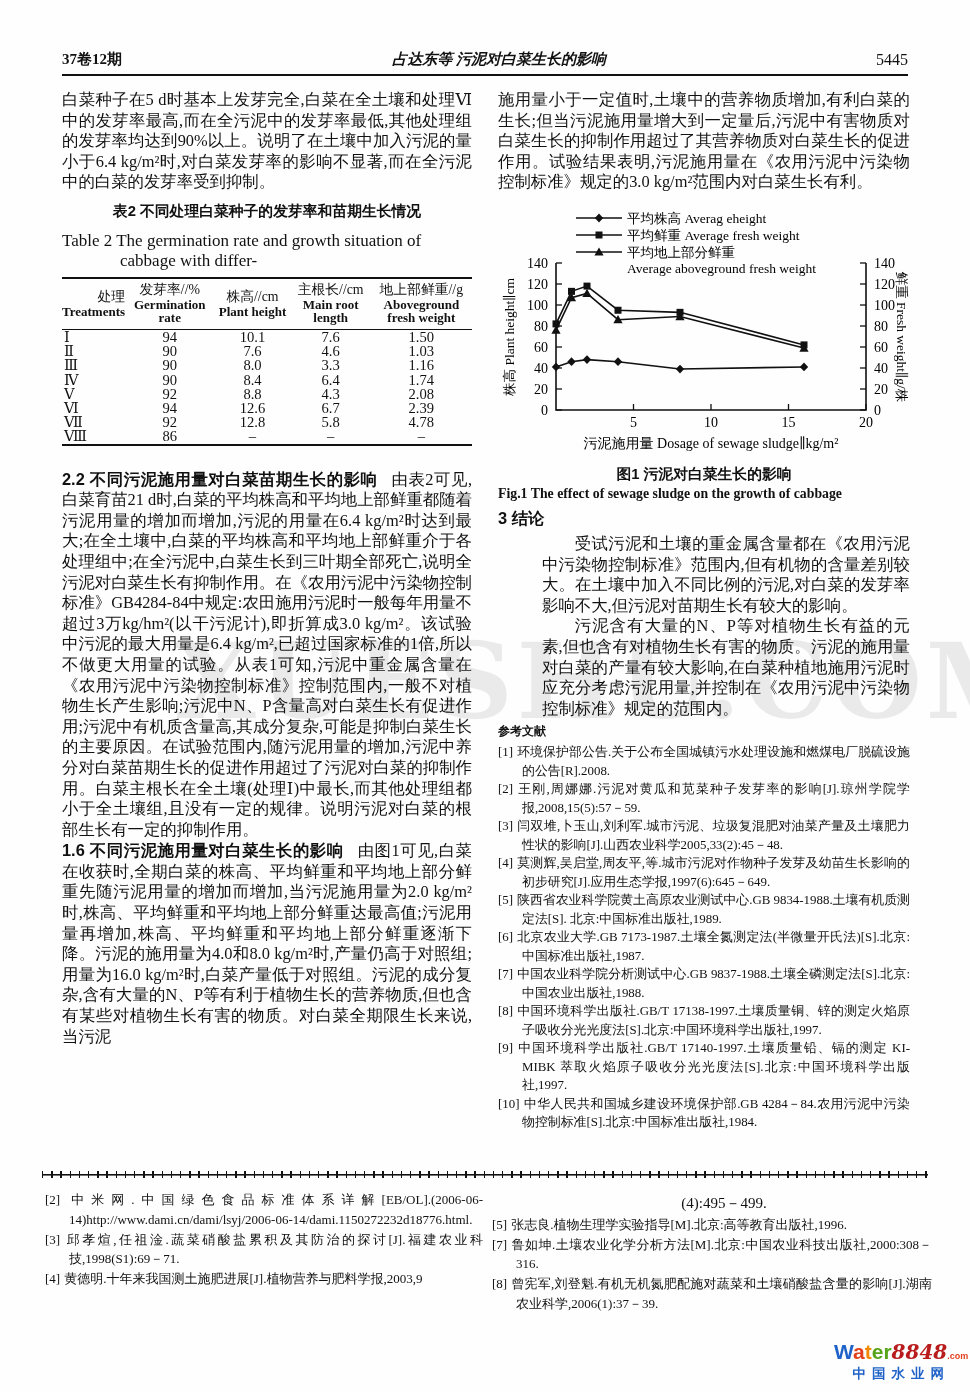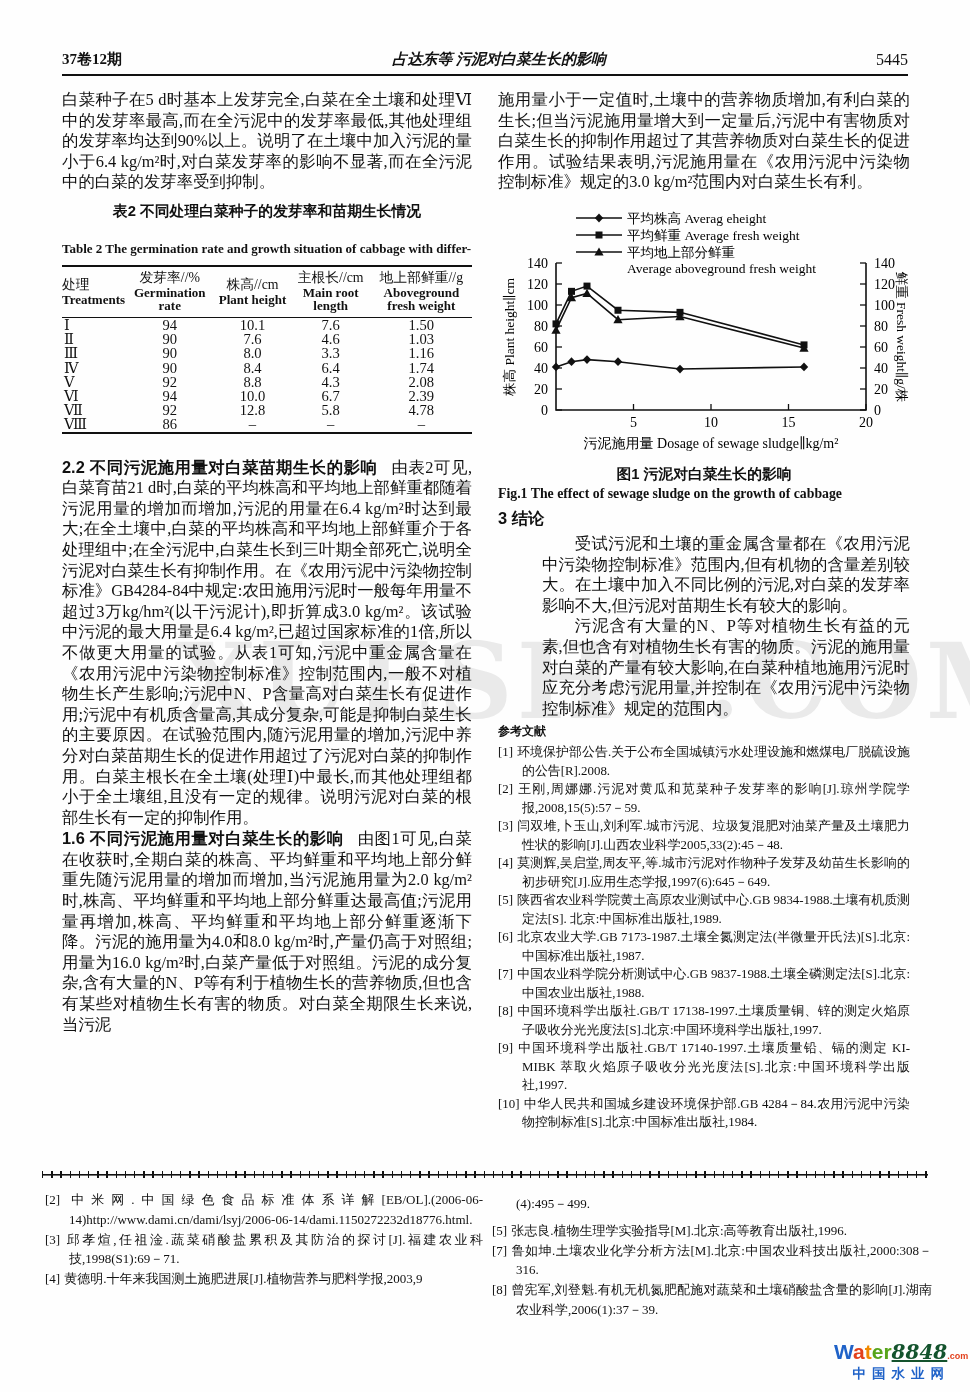--- a/index.html
+++ b/index.html
@@ -17,50 +17,50 @@
   #page-number{font-size:16px;}
   #header-rule{left:62px;top:74px;width:846px;height:2px;background:#111;}
   
   #col-left{left:62px;top:90px;width:410px;}
   #col-right{left:498px;top:90px;width:412px;}
   .body-p{font-size:16.4px;line-height:20.6px;text-align:justify;margin:0;}
   .body-p b{margin-right:14px;}
   .indent2{text-indent:2em;margin-left:44px;}
   
   #t2-caption-cn{margin-top:9px;text-align:center;font-size:14.8px;font-weight:bold;}
-  #t2-caption-en{margin-top:18px;font-size:13px;font-weight:bold;padding-left:58px;text-indent:-58px;line-height:20px;}
+  #t2-caption-en{margin-top:10px;font-size:17px;font-weight:normal;padding-left:58px;text-indent:-58px;line-height:20px;}
   table{border-collapse:collapse;width:100%;margin-top:6px;}
   #table2{border-top:2.5px solid #111;border-bottom:2.5px solid #111;}
   #table2 thead{border-bottom:1.5px solid #111;}
   #table2 th{font-weight:normal;vertical-align:middle;padding:3px 0 4px 0;}
   #table2 th .cn{font-size:13.8px;line-height:16px;}
   #table2 th .en{font-size:13px;line-height:13.5px;font-weight:bold;}
   #table2 td{font-size:14.6px;line-height:14.2px;text-align:center;padding:0;}
   #table2 td.rowhead{text-align:left;padding-left:2px;}
-  .c0{width:14%;text-align:left;} .c1{width:22%;} .c2{width:19%;} .c3{width:20%;} .c4{width:25%;}
+  .c0{width:14%;text-align:right;} .c1{width:22%;} .c2{width:19%;} .c3{width:20%;} .c4{width:25%;}
   .sec{margin-top:23px;}
   
   #figure1{margin-top:12px;}
   #fig1-caption-cn{text-align:center;font-size:14.8px;font-weight:bold;margin-top:8px;}
   #fig1-caption-en{text-align:left;font-size:13.8px;font-weight:bold;margin-top:2px;}
   #sec3-heading{font-size:16.4px;font-weight:bold;margin-top:6px;}
   #refs-heading{font-size:12px;font-weight:bold;margin-top:4px;}
   .ref-list{margin-top:3px;}
   .ref{font-size:12.9px;line-height:18.5px;text-align:justify;padding-left:24px;text-indent:-24px;}
   .refnum{margin-right:4px;}
   
   #bottom-sep{left:42px;top:1171px;width:886px;height:7px;
      background:repeating-linear-gradient(90deg,#111 0 1.5px,transparent 1.5px 9.2px),
                 linear-gradient(#111,#111);
      background-size:100% 7px,100% 1.6px;background-position:0 0,0 2.7px;background-repeat:repeat-x,no-repeat;}
   #bottom-left{left:45px;top:1190px;width:438px;}
   #bottom-right{left:492px;top:1194px;width:440px;}
   #continued-from{font-size:15.2px;margin-bottom:6px;}
   .bref{font-size:13px;line-height:19.8px;text-align:justify;padding-left:24px;text-indent:-24px;}
-  #ref4-cont{font-size:13px;line-height:19.8px;padding-left:24px;margin-bottom:7px;}
+  #ref4-cont{font-size:15px;line-height:19.8px;padding-left:24px;margin-bottom:1px;text-align:center;}
   
   #site-logo{left:834px;top:1340px;text-align:center;font-family:"Liberation Sans","DejaVu Sans",sans-serif;}
   #logo-word{font-size:21px;font-weight:bold;letter-spacing:0;}
   #logo-8848{font-size:20px;font-weight:bold;font-style:italic;font-family:"DejaVu Serif",serif;}
   #logo-com{font-size:9px;font-weight:bold;}
   #logo-cn{font-size:13.5px;font-weight:bold;letter-spacing:6px;margin-top:1px;}
   svg text{font-family:"Liberation Serif","DejaVu Serif",serif;}
 </style>
 </head>
 <body>
@@ -139,21 +139,21 @@
         <tr>
           <td class="rowhead">Ⅴ</td>
           <td>92</td>
           <td>8.8</td>
           <td>4.3</td>
           <td>2.08</td>
         </tr>
         <tr>
           <td class="rowhead">Ⅵ</td>
           <td>94</td>
-          <td>10.0</td>
+          <td>12.6</td>
           <td>6.7</td>
           <td>2.39</td>
         </tr>
         <tr>
           <td class="rowhead">Ⅶ</td>
           <td>92</td>
           <td>12.8</td>
           <td>5.8</td>
           <td>4.78</td>
         </tr>
@@ -293,16 +293,16 @@
   <div id="ref4-cont">(4):495－499.</div>
   <div id="bottom-right-refs">
       <div class="bref"><span class="refnum">[5]</span>张志良.植物生理学实验指导[M].北京:高等教育出版社,1996.</div>
       <div class="bref"><span class="refnum">[7]</span>鲁如坤.土壤农业化学分析方法[M].北京:中国农业科技出版社,2000:308－316.</div>
       <div class="bref"><span class="refnum">[8]</span>曾宪军,刘登魁.有机无机氮肥配施对蔬菜和土壤硝酸盐含量的影响[J].湖南农业科学,2006(1):37－39.</div>
     </div>
 </div>
 
 <div class="layer" id="site-logo">
   <div>
-    <span id="logo-word"><span style="color: rgb(31, 98, 200);">W</span><span style="color: rgb(226, 64, 28);">a</span><span style="color: rgb(241, 138, 0);">t</span><span style="color: rgb(87, 164, 26);">e</span><span style="color: rgb(87, 164, 26);">r</span></span><span id="logo-8848" style="color: #14532d; text-decoration: underline;">8848</span><span id="logo-com" style="color: rgb(226, 64, 28);">.com</span>
+    <span id="logo-word"><span style="color: rgb(31, 98, 200);">W</span><span style="color: rgb(226, 64, 28);">a</span><span style="color: rgb(241, 138, 0);">t</span><span style="color: rgb(87, 164, 26);">e</span><span style="color: rgb(87, 164, 26);">r</span></span><span id="logo-8848" style="color: #b91c1c;">8848</span><span id="logo-com" style="color: rgb(226, 64, 28);">.com</span>
   </div>
   <div id="logo-cn" style="color: rgb(31, 98, 200);">中国水业网</div>
 </div>
 
 </body></html>

